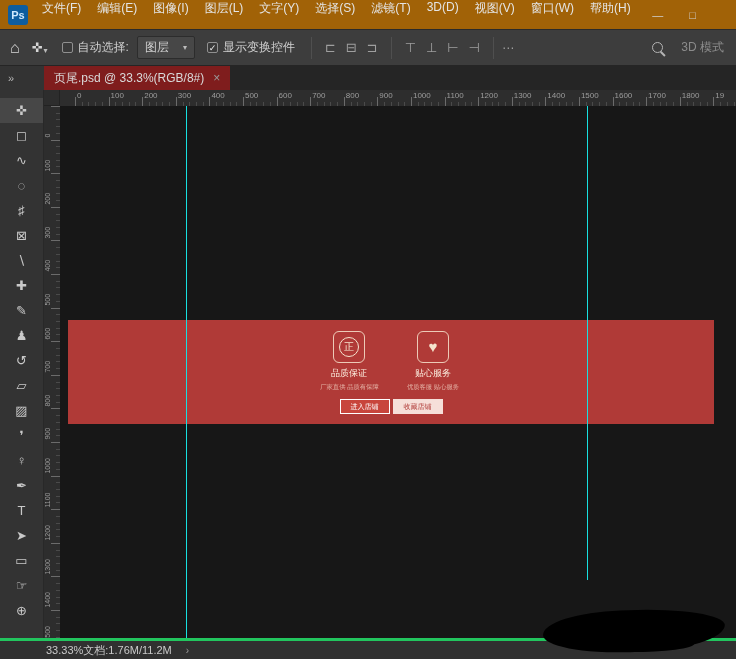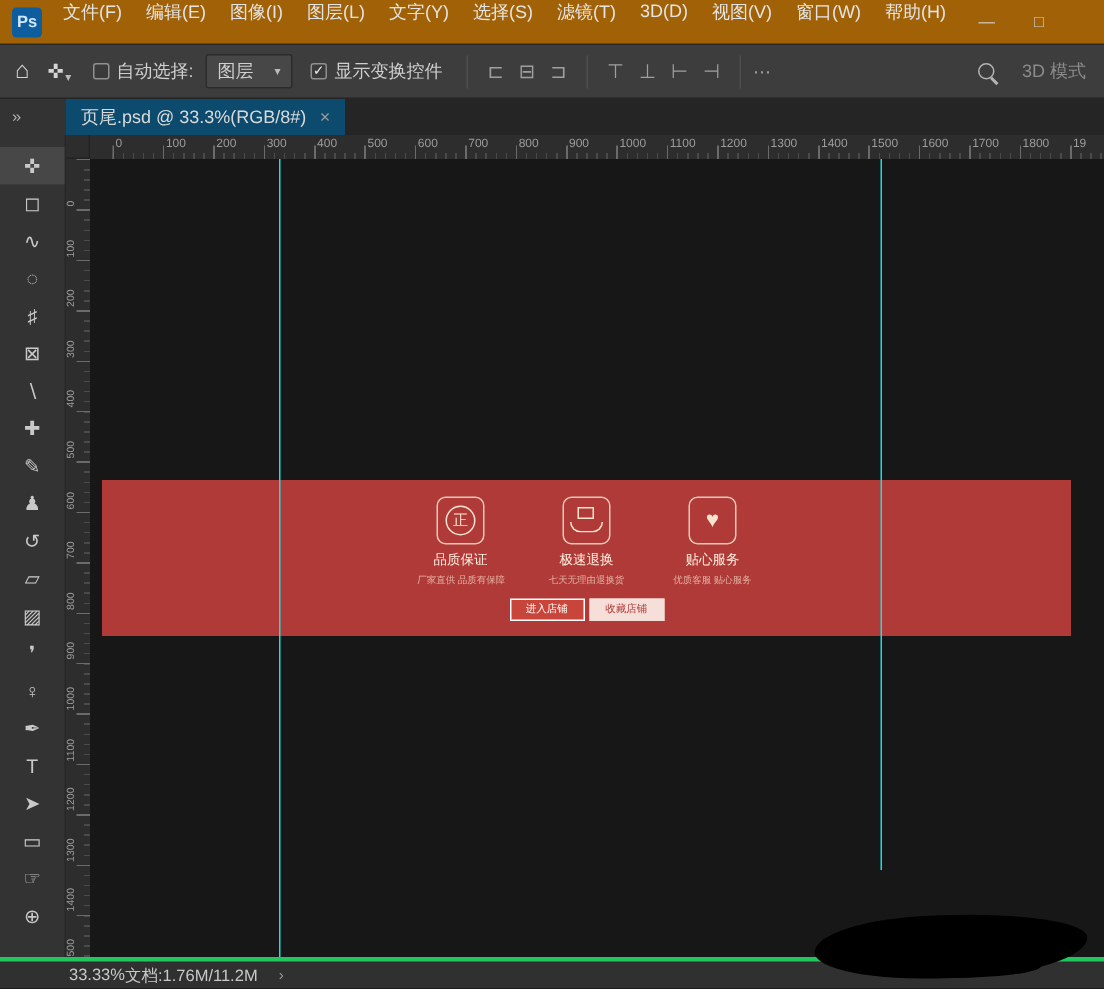--- a/index.html
+++ b/index.html
@@ -39,21 +39,21 @@
   .search-icon{width:11px;height:11px;border:1.5px solid #b5b5b5;border-radius:50%;position:relative;display:inline-block;}
   .search-icon::after{content:"";position:absolute;width:6px;height:1.5px;background:#b5b5b5;
     transform:rotate(45deg);right:-4px;bottom:-2px;}
   .ob-3d{font-size:12px;color:#8b8b8b;white-space:nowrap;}
 
   
   .tabrow{position:absolute;left:0;top:66px;width:100%;height:24px;display:flex;}
   .panel-header{width:44px;background:#333333;display:flex;align-items:center;padding-left:8px;
     color:#b5b5b5;font-size:11px;flex:none;}
   .tabs-area{flex:1;background:#252525;display:flex;}
-  .doc-tab{background:#0c4a6e;display:flex;align-items:center;gap:9px;padding:0 10px;font-size:12px;color:#dadada;white-space:nowrap;}
+  .doc-tab{background:#7f1d1d;display:flex;align-items:center;gap:9px;padding:0 10px;font-size:12px;color:#dadada;white-space:nowrap;}
   .tab-close{color:#9a9a9a;font-size:12px;}
 
   
   .corner{position:absolute;left:44px;top:90px;width:16px;height:16px;background:#2d2d2d;
     border-right:1px solid #222;border-bottom:1px solid #222;}
   .hruler{position:absolute;left:60px;top:90px;width:676px;height:16px;background:#2d2d2d;
     display:flex;padding-left:15px;overflow:hidden;
     background-image:
       repeating-linear-gradient(to right,#6b6b6b 0 1px,transparent 1px 33.6px),
       repeating-linear-gradient(to right,#4a4a4a 0 1px,transparent 1px 6.72px);
@@ -397,30 +397,20 @@
 
         <div class="b-item">
           <div class="icon-box">
             <span class="badge">正</span>
           </div>
           <div class="b-title">品质保证</div>
           <div class="b-sub">厂家直供 品质有保障</div>
         </div>
 
 
-        <div class="b-item">
-          <div class="icon-box">
-            <span class="return-ic">
-                <span class="rbox"></span>
-                <span class="rarc"></span>
-              </span>
-          </div>
-          <div class="b-title">极速退换</div>
-          <div class="b-sub">七天无理由退换货</div>
-        </div>
 
         <div class="b-item">
           <div class="icon-box">
             <span class="heart">♥</span>
           </div>
           <div class="b-title">贴心服务</div>
           <div class="b-sub">优质客服 贴心服务</div>
         </div>
 
       </div>

